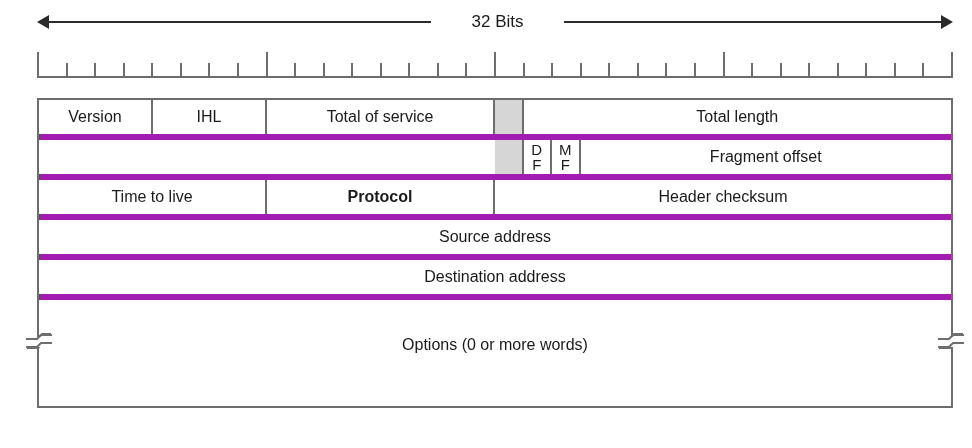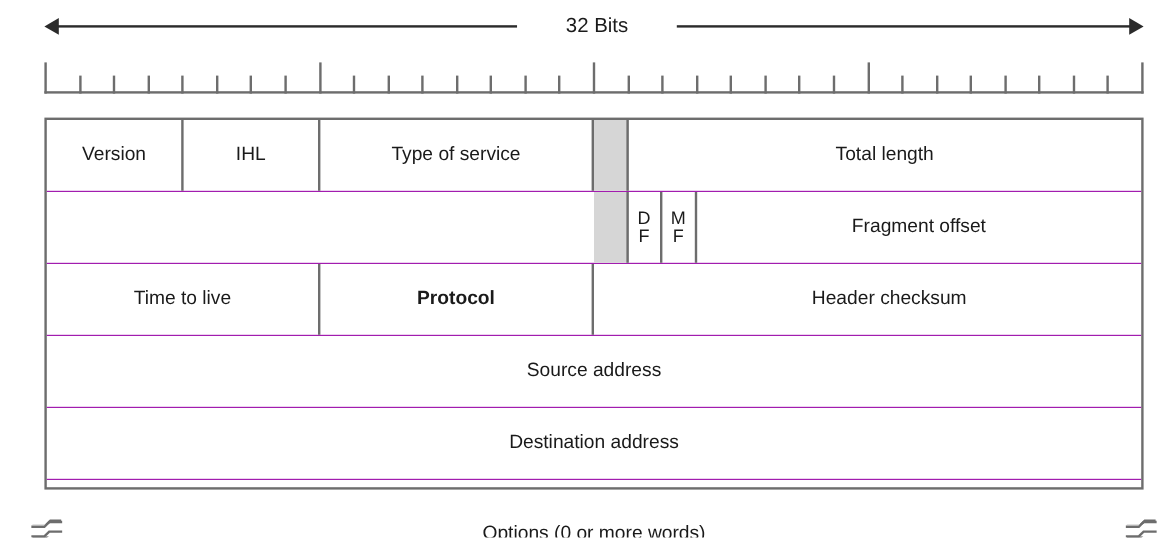--- a/index.html
+++ b/index.html
@@ -91,22 +91,22 @@
     top: 98px;
     width: 916px;
     height: 310px;
     border: 2px solid #6d6d6d;
     box-sizing: border-box;
     background: #ffffff;
   }
   .row {
     position: relative;
     width: 100%;
-    height: 60px;
-    border-bottom: 1px solid #a21caf;
+    height: 40px;
+    border-bottom: 6px solid #a21caf;
     box-sizing: border-box;
   }
   .row.tall {
     height: 90px;
     border-bottom: none;
   }
   .cell {
     position: absolute;
     top: 0;
     height: 100%;
@@ -190,40 +190,40 @@
       <div class="tick minor" style="left: 828.312px;"></div>
       <div class="tick minor" style="left: 856.875px;"></div>
       <div class="tick minor" style="left: 885.438px;"></div>
       <div class="tick major" style="left: 914px;"></div>
     </div>
 
   <div class="hdr" id="hdr">
       <div class="row">
         <div class="cell" style="left: 0px; width: 114px;">Version</div>
         <div class="cell" style="left: 114px; width: 114px;">IHL</div>
-        <div class="cell" style="left: 228px; width: 228px;">Type of service</div>
+        <div class="cell" style="left: 228px; width: 228px;">Total of service</div>
         <div class="cell shaded" style="left: 456px; width: 28.5px;"></div>
         <div class="cell last" style="left: 484.5px; width: 427.5px;">Total length</div>
       </div>
       <div class="row">
         <div class="cell shaded" style="left: 456px; width: 28.5px;"></div>
         <div class="cell stacked" style="left: 484.5px; width: 28.5px;">
           <span>D</span>
           <span>F</span>
         </div>
         <div class="cell stacked" style="left: 513px; width: 28.5px;">
           <span>M</span>
           <span>F</span>
         </div>
         <div class="cell last" style="left: 541.5px; width: 370.5px;">Fragment offset</div>
       </div>
       <div class="row">
         <div class="cell" style="left: 0px; width: 228px;">Time to live</div>
         <div class="cell" style="left: 228px; width: 228px; font-weight: bold;">Protocol</div>
-        <div class="cell last" style="left: 474px; width: 456px;">Header checksum</div>
+        <div class="cell last" style="left: 456px; width: 456px;">Header checksum</div>
       </div>
       <div class="row">
         <div class="cell last" style="left: 0px; width: 912px;">Source address</div>
       </div>
       <div class="row">
         <div class="cell last" style="left: 0px; width: 912px;">Destination address</div>
       </div>
       <div class="row tall">
         <div class="cell last" style="left: 0px; width: 912px;">Options (0 or more words)</div>
         <div class="brk left"><svg width="26" height="22" viewBox="0 0 26 22">

